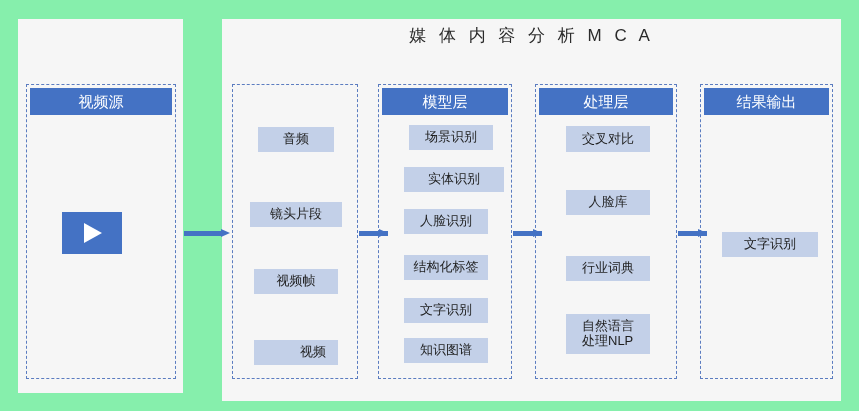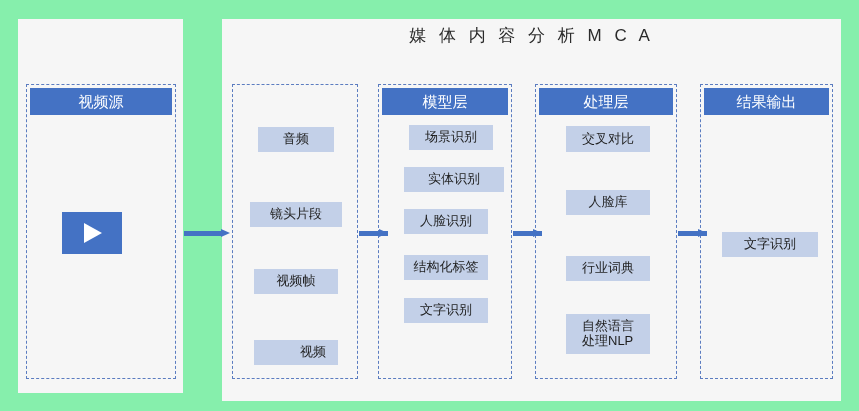--- a/index.html
+++ b/index.html
@@ -157,20 +157,21 @@
   </div>
 
   <div class="column" id="col-2" style="left:378px; width:134px;">
     <div class="col-header">模型层</div>
     <div class="col-body">
       <div class="chip" style="left:30px; top:7px;   width:84px; height:25px;">场景识别</div>
       <div class="chip" style="left:25px; top:49px;  width:100px; height:25px;">实体识别</div>
       <div class="chip" style="left:25px; top:91px;  width:84px; height:25px;">人脸识别</div>
       <div class="chip" style="left:25px; top:137px; width:84px; height:25px;">结构化标签</div>
       <div class="chip" style="left:25px; top:180px; width:84px; height:25px;">文字识别</div>
+      <div class="chip" style="left:25px; top:220px; width:84px; height:25px;">知识图谱</div>
     </div>
   </div>
 
   <div class="column" id="col-3" style="left:535px; width:142px;">
     <div class="col-header">处理层</div>
     <div class="col-body">
       <div class="chip" style="left:30px; top:8px;   width:84px; height:26px;">交叉对比</div>
       <div class="chip" style="left:30px; top:72px;  width:84px; height:25px;">人脸库</div>
       <div class="chip" style="left:30px; top:138px; width:84px; height:25px;">行业词典</div>
       <div class="chip" style="left:30px; top:196px; width:84px; height:40px;">自然语言

